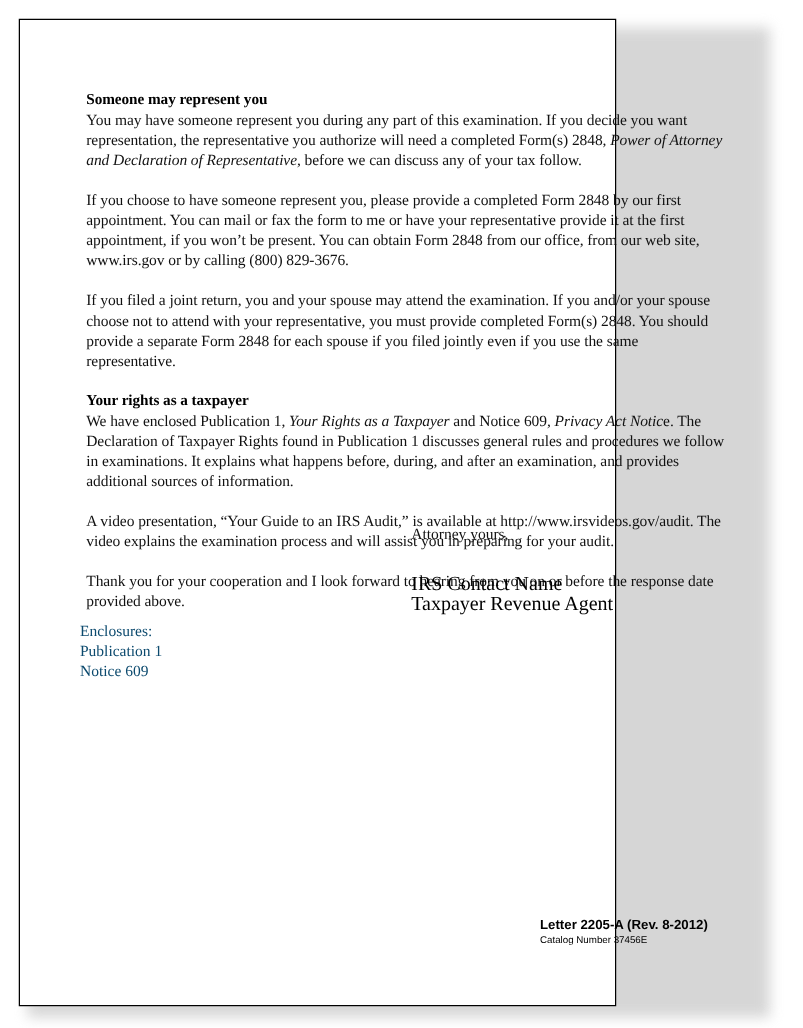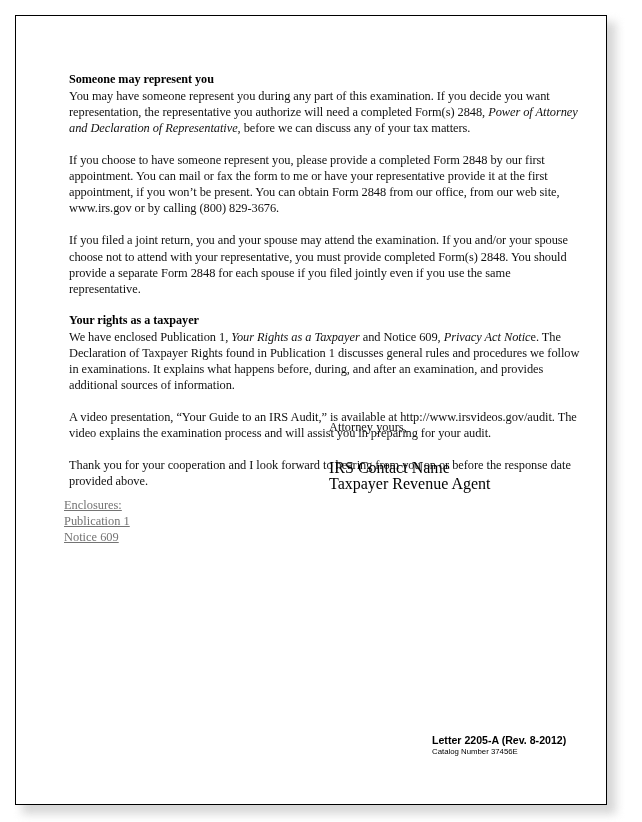--- a/index.html
+++ b/index.html
@@ -30,21 +30,21 @@
     height: 792px;
     background: #c9c9c9;
     filter: blur(5px);
     opacity: 0.75;
   }
 
   #page {
     position: absolute;
     left: 15px;
     top: 15px;
-    width: 592px;
+    width: 478px;
     height: 790px;
     background: #ffffff;
     border: 1.4px solid #000000;
     box-sizing: border-box;
   }
 
   .body-block {
     position: absolute;
     left: 53px;
     top: 56px;
@@ -93,22 +93,21 @@
     line-height: 16.1px;
     color: #000000;
   }
 
   .enclosures {
     position: absolute;
     left: 48px;
     top: 481px;
     font-size: 12.4px;
     line-height: 16.1px;
-    color: #737373;
-    text-decoration: underline;
+    color: #0c4a6e;
   }
 
   
   .footer {
     position: absolute;
     left: 416px;
     top: 718px;
     width: 135px;
     text-align: left;
     font-family: "Liberation Sans", "DejaVu Sans", sans-serif;
@@ -133,21 +132,21 @@
 
 <div id="canvas">
 
   <div id="page-shadow"></div>
 
   <div id="page">
 
     <div class="body-block">
 
       <div class="sec-head">Someone may represent you</div>
-      <p class="para"><span>You may have someone represent you during any part of this examination. If you decide you want representation, the representative you authorize will need a completed Form(s) 2848, </span><i class="ital">Power of Attorney and Declaration of Representative</i><span>, before we can discuss any of your tax matters.</span></p>
+      <p class="para"><span>You may have someone represent you during any part of this examination. If you decide you want representation, the representative you authorize will need a completed Form(s) 2848, </span><i class="ital">Power of Attorney and Declaration of Representative</i><span>, before we can discuss any of your tax follow.</span></p>
 
       <div class="gap"></div>
 
       <p class="para">If you choose to have someone represent you, please provide a completed Form 2848 by our first appointment. You can mail or fax the form to me or have your representative provide it at the first appointment, if you won’t be present. You can obtain Form 2848 from our office, from our web site, www.irs.gov or by calling (800) 829-3676.</p>
 
       <div class="gap"></div>
 
       <p class="para">If you filed a joint return, you and your spouse may attend the examination. If you and/or your spouse choose not to attend with your representative, you must provide completed Form(s) 2848. You should provide a separate Form 2848 for each spouse if you filed jointly even if you use the same representative.</p>
 
       <div class="gap"></div>

